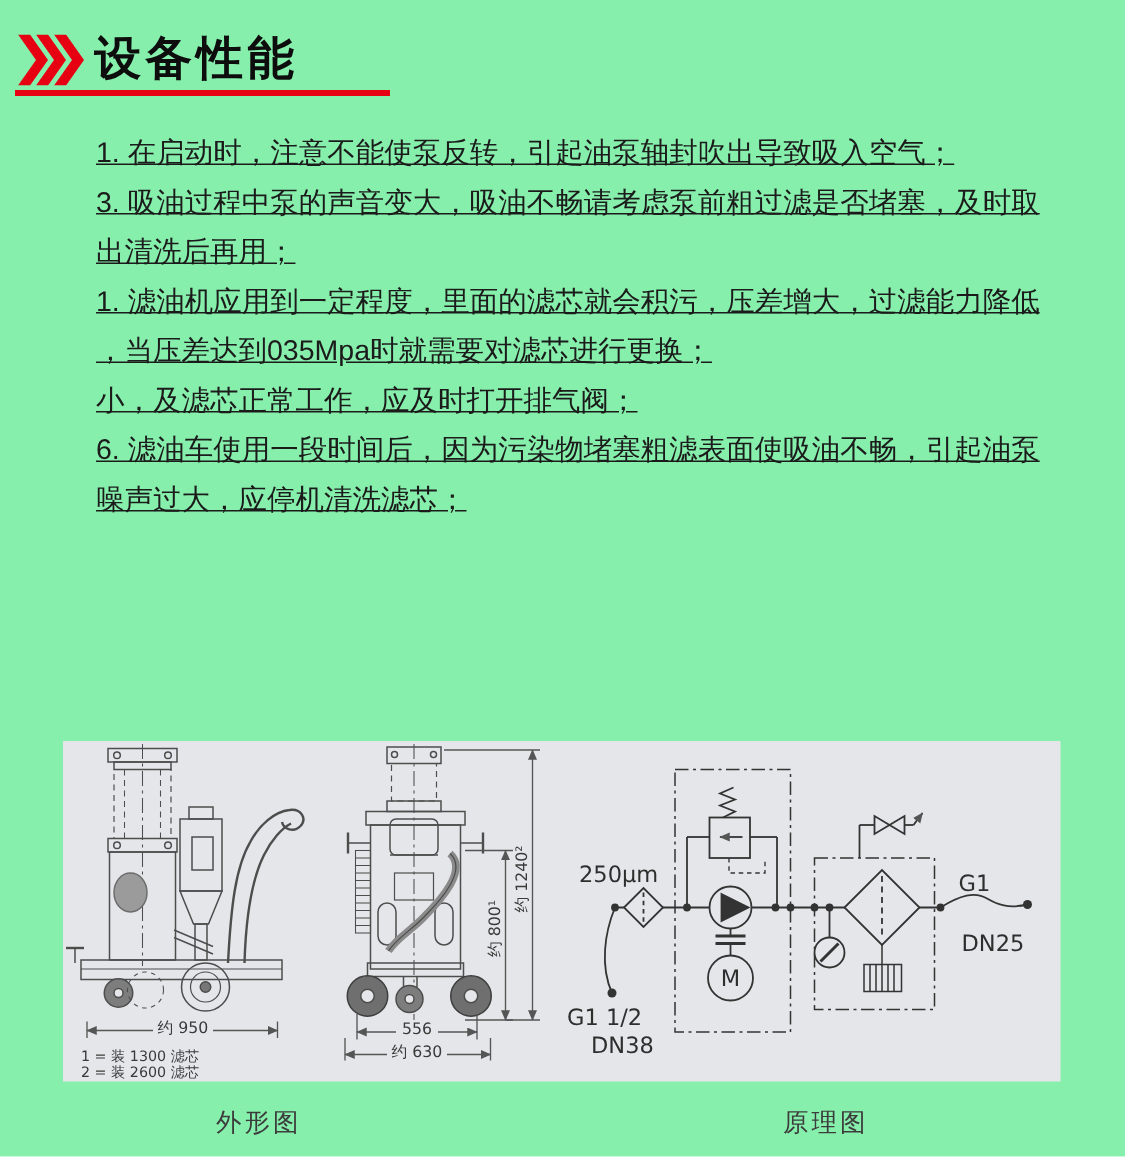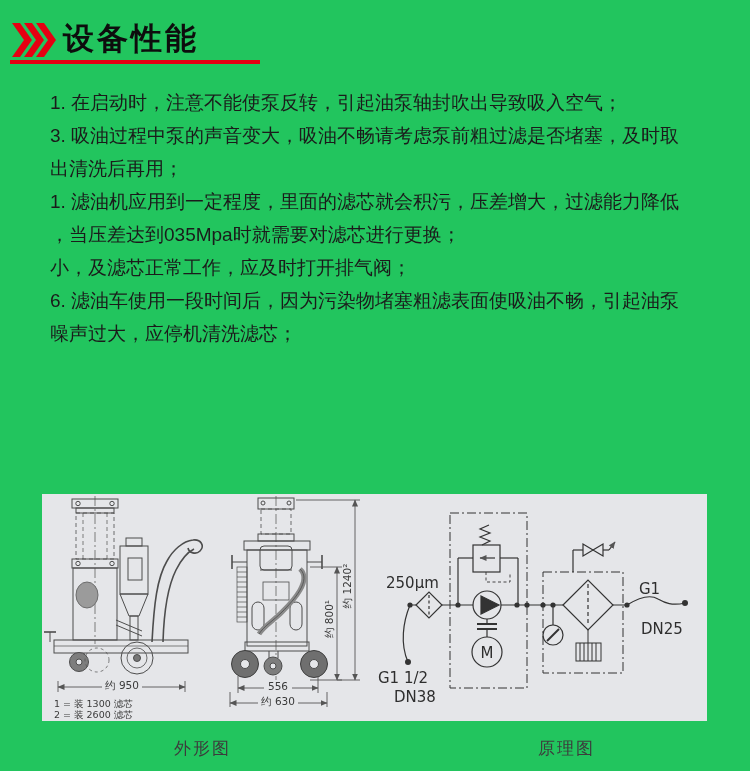--- a/index.html
+++ b/index.html
@@ -1,36 +1,36 @@
 <!DOCTYPE html>
 <html><head>
 <meta charset="utf-8">
 <style>
   html,body{margin:0;padding:0;background:#fff;}
   .page{
-    position:relative;width:750px;height:771px;background:#22c55e;overflow:hidden;
+    position:relative;width:750px;height:771px;background:#86efac;overflow:hidden;
     font-family:"Liberation Sans","DejaVu Sans",sans-serif;color:#1b1b1b;
   }
   
   .hdr-icon{position:absolute;left:12px;top:23px;}
   .hdr-title{
     position:absolute;left:63px;top:18px;margin:0;
     font-size:31px;font-weight:700;color:#0d0d0d;letter-spacing:3px;
   }
   .hdr-underline{position:absolute;left:10px;top:60px;width:250px;height:4px;background:#e60012;}
   
-  .notes{position:absolute;left:50px;top:86px;width:660px;}
+  .notes{position:absolute;left:64px;top:86px;width:660px;text-decoration:underline;}
   .note-item{margin:0;}
   .note-line{font-size:19px;line-height:33px;white-space:nowrap;color:#1b1b1b;}
   
   .figure-box{position:absolute;left:42px;top:494px;width:665px;height:227px;background:#e5e6e9;}
   .figure-box svg{display:block;}
   .caption{position:absolute;top:737px;font-size:17px;color:#3c3c3c;letter-spacing:2px;}
-  .caption.outline{left:174px;}
-  .caption.schematic{left:538px;}
+  .caption.outline{left:144px;}
+  .caption.schematic{left:522px;}
   
   text{font-family:"DejaVu Sans","Liberation Sans",sans-serif;}
   .sch-label{font-size:15px;fill:#2e2e2e;}
   .dim-label{font-size:10.5px;fill:#3a3a3a;}
   .legend-label{font-size:9.5px;fill:#3a3a3a;}
   .motor-label{font-size:15px;fill:#2e2e2e;}
 </style>
 </head>
 <body>
 

